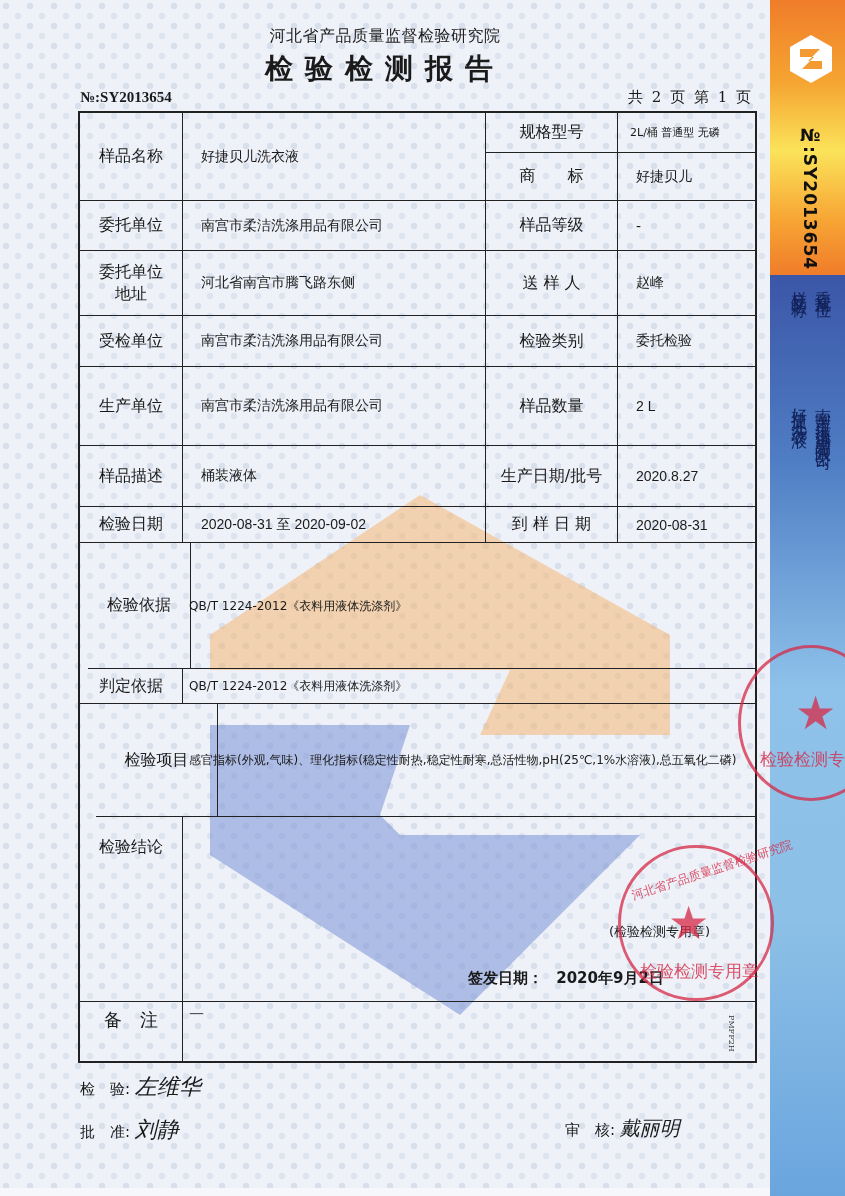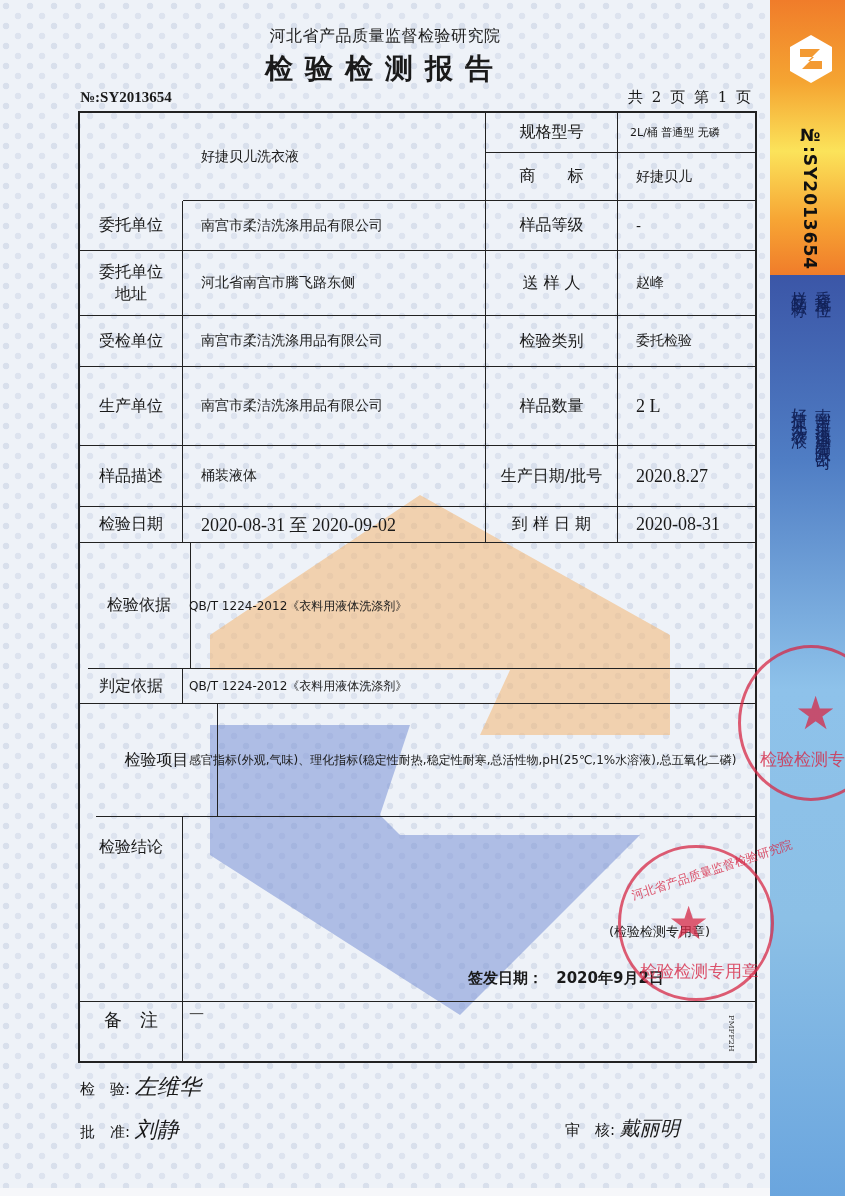--- a/index.html
+++ b/index.html
@@ -22,21 +22,21 @@
   .org { position:absolute; left:0; width:770px; top:26px; text-align:center; font-size:16px; letter-spacing:0.5px; }
   .title { position:absolute; left:0; width:770px; top:50px; text-align:center; font-size:28px; letter-spacing:12px; font-weight:bold; }
   .docno { position:absolute; left:80px; top:89px; font-family:"Liberation Serif", serif; font-weight:bold; font-size:15px; }
   .pages { position:absolute; right:92px; top:88px; font-size:15px; letter-spacing:2px; }
 
   .tbl { position:absolute; left:78px; top:111px; width:679px; border:2px solid #222; box-sizing:border-box; }
   .cell { position:absolute; border-right:1px solid #222; border-bottom:1px solid #222; box-sizing:border-box; display:flex; align-items:center; font-family:"DejaVu Sans", sans-serif; font-size:15px; }
   .lbl { justify-content:center; text-align:center; font-size:16px; }
   .val { padding-left:18px; font-size:14px; }
   .val.sm { font-size:11px; }
-  .mono { font-family:Liberation Serif, serif; font-size:18px; }
+  .mono { font-family:Liberation Sans, sans-serif; font-size:14px; }
   .wrap { align-items:center; padding:0 8px 0 6px; line-height:22px; font-size:12px; }
 
   .conclusion { align-items:flex-start; flex-direction:column; }
 
   .stamp-mark { position:absolute; font-size:13px; }
   .sign-row { position:absolute; font-size:15px; font-family:"DejaVu Sans", sans-serif; }
   .sig { font-family:"DejaVu Serif", serif; font-style:italic; font-size:22px; }
 
   
   .strip-top { position:absolute; left:770px; top:0; width:75px; height:275px; background:linear-gradient(180deg,#f07c2a 0%,#f5a532 30%,#fbe35a 55%,#f7a534 80%,#f07c2a 100%); }
@@ -62,20 +62,21 @@
   <polygon points="0,0 200,0 170,90 190,110 430,110 250,290 0,130" fill="#7b93d6"></polygon>
 </svg>
 
 <div class="org">河北省产品质量监督检验研究院</div>
 <div class="title">检验检测报告</div>
 <div class="docno">№:SY2013654</div>
 <div class="pages">共 2 页 第 1 页</div>
 
 <div class="tbl" style="height:952px;">
 
+  <div class="cell lbl" style="left:0;top:0;width:103px;height:88px;">样品名称</div>
   <div class="cell val" style="left:103px;top:0;width:303px;height:88px;">好捷贝儿洗衣液</div>
   <div class="cell lbl" style="left:406px;top:0;width:132px;height:40px;">规格型号</div>
   <div class="cell val sm" style="left:538px;top:0;width:139px;height:40px;border-right:none;padding-left:12px;">2L/桶 普通型 无磷</div>
   <div class="cell val" style="left:538px;top:40px;width:139px;height:48px;border-right:none;">好捷贝儿</div>
   <div class="cell lbl" style="left:406px;top:40px;width:132px;height:48px;">商　　标</div>
 
   <div class="cell lbl" style="left:0;top:88px;width:103px;height:50px;">委托单位</div>
   <div class="cell val" style="left:103px;top:88px;width:303px;height:50px;">南宫市柔洁洗涤用品有限公司</div>
   <div class="cell lbl" style="left:406px;top:88px;width:132px;height:50px;">样品等级</div>
   <div class="cell val" style="left:538px;top:88px;width:139px;height:50px;border-right:none;">-</div>

